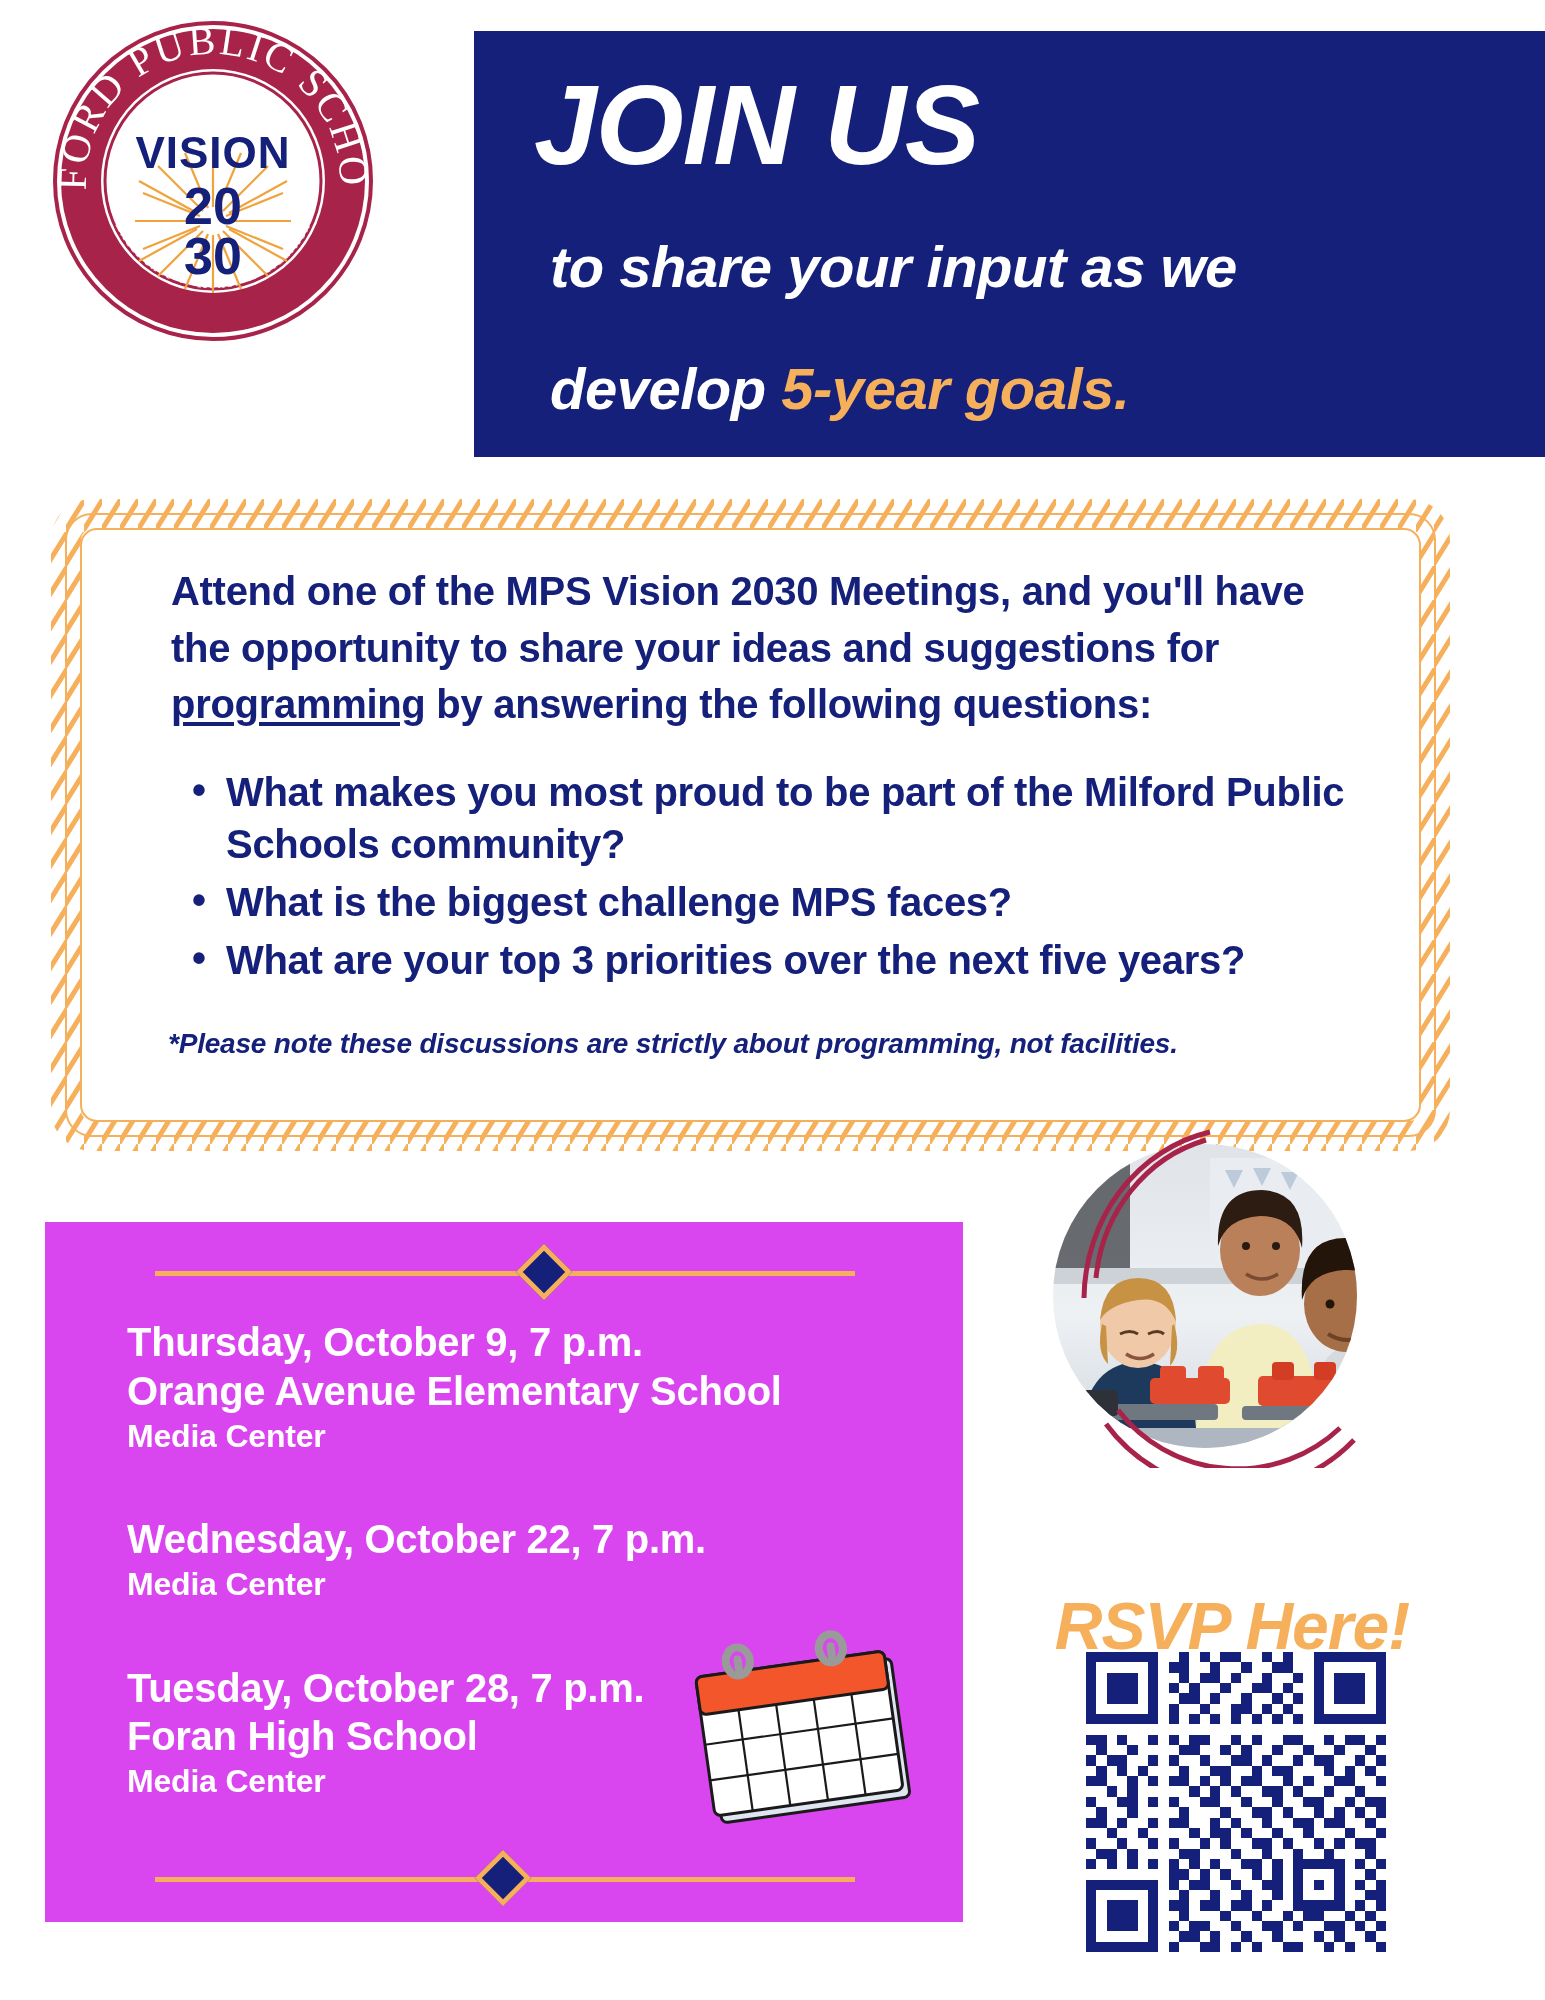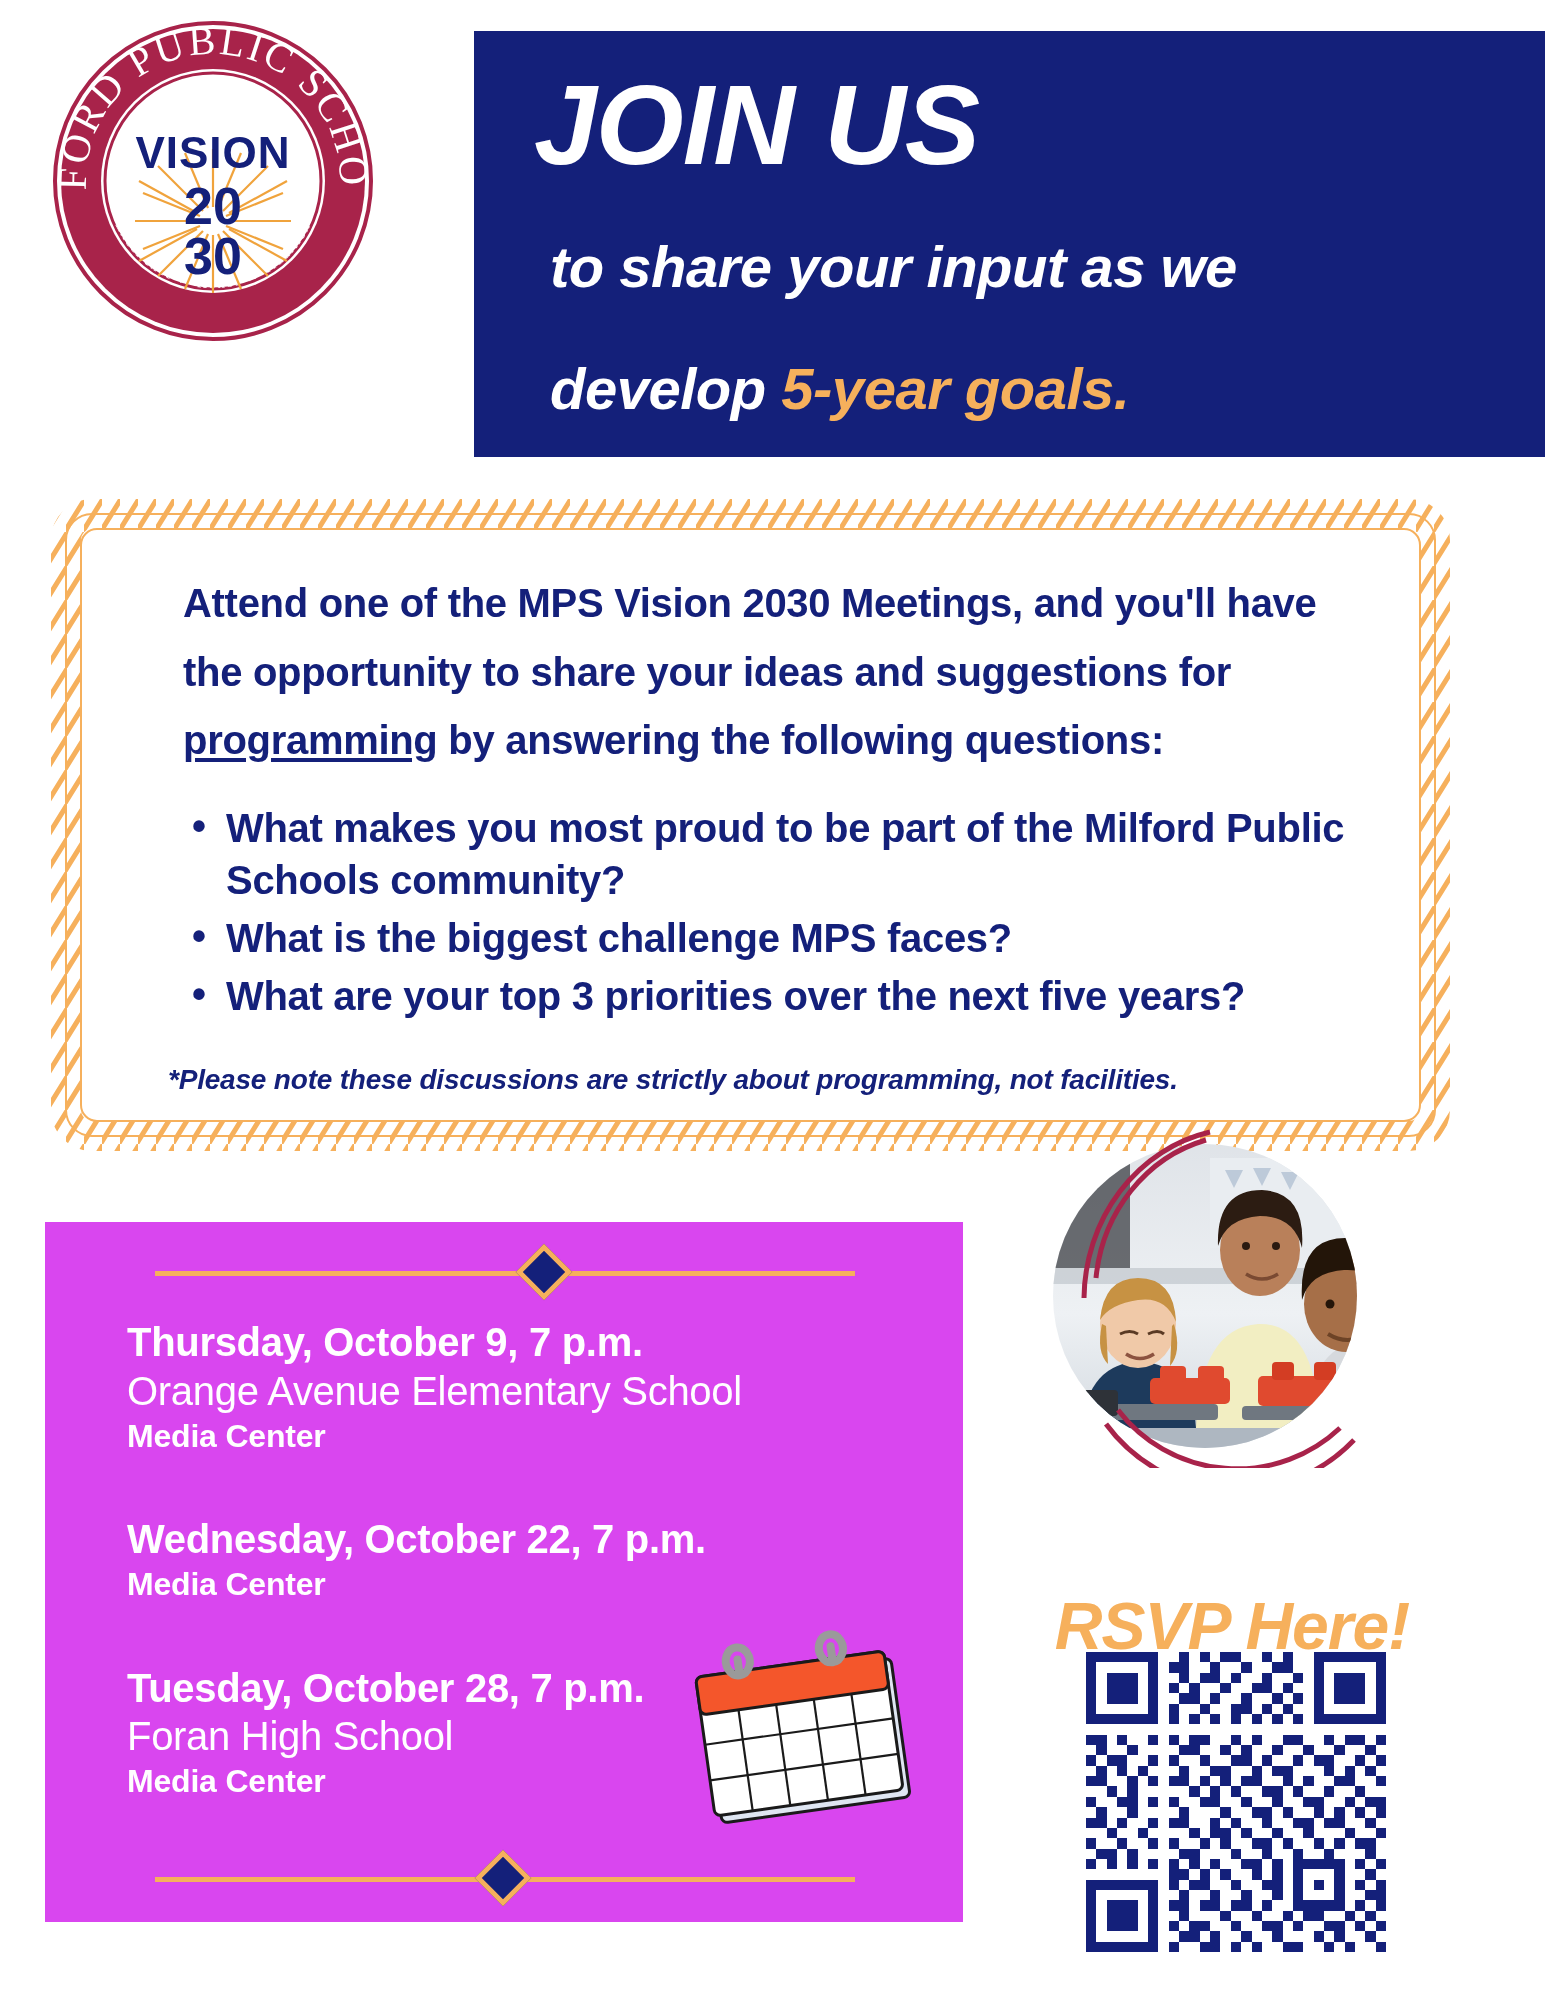--- a/index.html
+++ b/index.html
@@ -37,21 +37,21 @@
   .rope-box{
     position:absolute;left:48px;top:498px;width:1405px;height:665px;
   }
   .rope-box svg.rope{position:absolute;left:0;top:0;width:1405px;height:665px;}
   .rope-inner{
     position:absolute;left:58px;top:50px;right:58px;bottom:42px;
     box-sizing:border-box;padding:14px 8px 0 62px;
   }
   .body-para{
     font-size:40px;line-height:1.34;font-weight:bold;color:#14207a;
-    margin:15px;letter-spacing:-0.3px;
+    margin:3px;letter-spacing:-0.3px;
   }
   .body-para .u{text-decoration:underline;text-underline-offset:4px;}
   ul.q-list{
     margin:34px 0 0 0;padding:0 0 0 58px;list-style:none;
   }
   ul.q-list li{
     position:relative;font-size:40px;line-height:1.30;font-weight:bold;
     color:#14207a;margin:0 0 6px 0;letter-spacing:-0.3px;
   }
   ul.q-list li:before{
@@ -78,21 +78,21 @@
   }
   .divider .dia{
     position:absolute;top:0px;left:calc(50% - 21px);width:30px;height:30px;
     border:5px solid #f6b05c;transform:rotate(45deg);background:#14207a;
   }
   .event{margin:0 0 0 0;}
   .event .e-date{
     font-size:40px;font-weight:bold;color:#ffffff;line-height:1.22;letter-spacing:-0.3px;
   }
   .event .e-place{
-    font-size:40px;font-weight:normal;color:#ffffff;line-height:1.22;letter-spacing:-0.3px;
+    font-size:40px;font-weight:bold;color:#ffffff;line-height:1.22;letter-spacing:-0.3px;
   }
   .event .e-room{
     font-size:32px;font-weight:bold;color:#ffffff;line-height:1.30;letter-spacing:-0.2px;
   }
   .event.ev0{margin-top:26px;}
   .event.ev1{margin-top:58px;}
   .event.ev2{margin-top:58px;}
 
   
   .calendar-icon{position:absolute;left:690px;top:1630px;width:240px;height:200px;}

